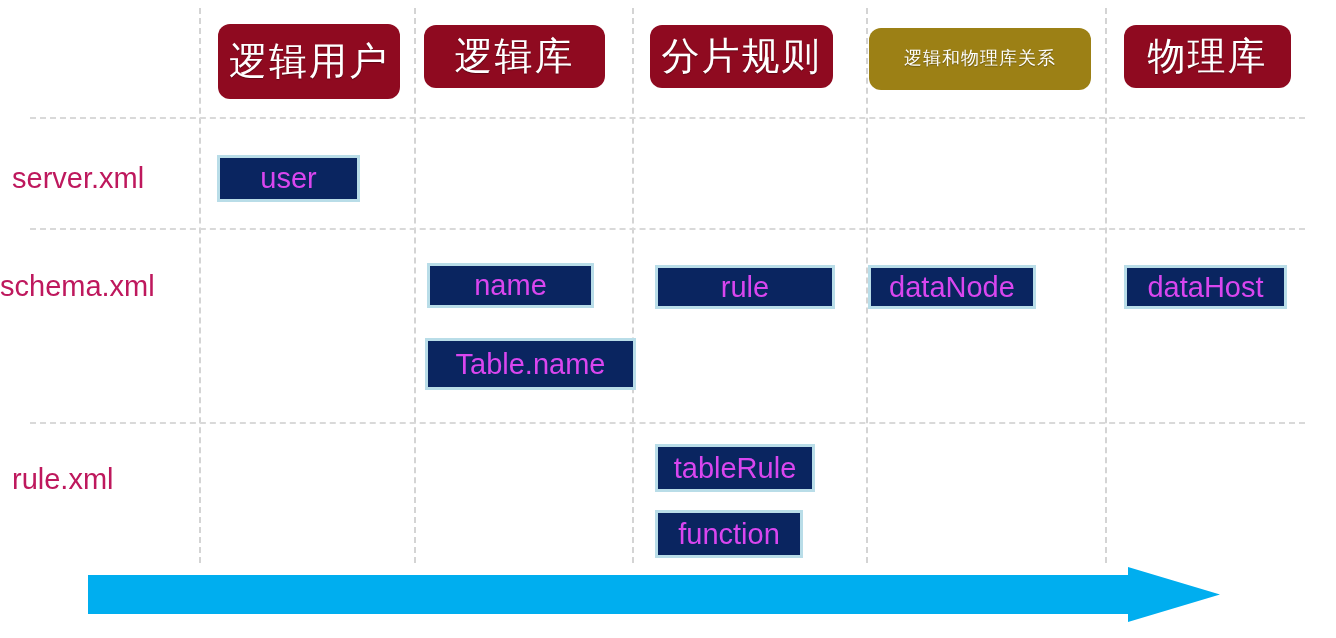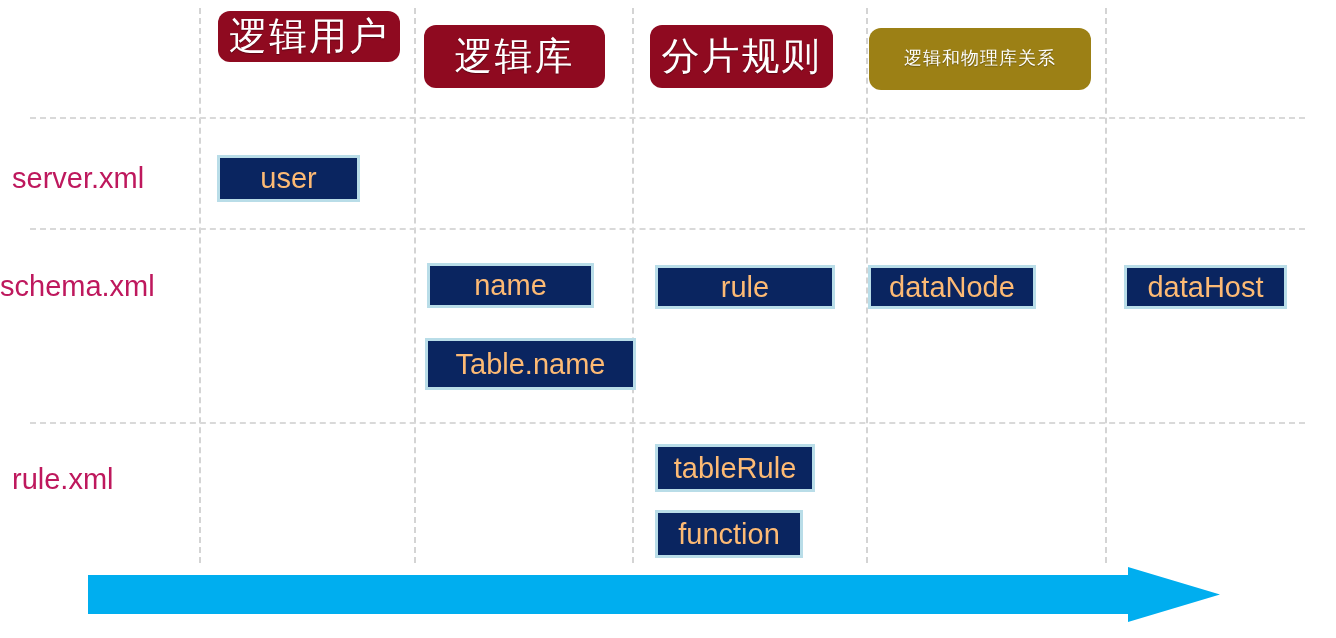--- a/index.html
+++ b/index.html
@@ -57,21 +57,21 @@
     font-family: "Liberation Sans", sans-serif;
     white-space: nowrap;
   }
 
   
   .item-box {
     position: absolute;
     box-sizing: border-box;
     background: #0A2560;
     border: 3px solid #B9DDE8;
-    color: #fdba74;
+    color: #d946ef;
     font-size: 29px;
     font-family: "Liberation Sans", sans-serif;
     display: flex;
     align-items: center;
     justify-content: center;
     white-space: nowrap;
     overflow: hidden;
   }
 
   
@@ -92,28 +92,29 @@
   <div class="vline" style="left:199px; top:8px;   height:555px;"></div>
   <div class="vline" style="left:414px; top:8px;   height:555px;"></div>
   <div class="vline" style="left:632px; top:8px;   height:555px;"></div>
   <div class="vline" style="left:866px; top:8px;   height:555px;"></div>
   <div class="vline" style="left:1105px; top:8px;  height:555px;"></div>
 
   <div class="hline" style="left:30px; top:117px; width:1275px;"></div>
   <div class="hline" style="left:30px; top:228px; width:1275px;"></div>
   <div class="hline" style="left:30px; top:422px; width:1275px;"></div>
 
-  <div class="col-head red big" style="left:218px; top:11px; width:182px; height:51px;">逻辑用户</div>
+  <div class="col-head red big" style="left:218px; top:24px; width:182px; height:75px;">逻辑用户</div>
 
   <div class="col-head red big" style="left:424px; top:25px; width:181px; height:63px;text-align:right;">逻辑库</div>
 
   <div class="col-head red big" style="left:650px; top:25px; width:183px; height:63px;">分片规则</div>
 
   <div class="col-head gold small" style="left:869px; top:28px; width:222px; height:62px;">逻辑和物理库关系</div>
 
+  <div class="col-head red big" style="left:1124px; top:25px; width:167px; height:63px;">物理库</div>
 
   <div class="row-label" style="left:12px; top:162px;">server.xml</div>
 
   <div class="row-label" style="left:0; top:270px;">schema.xml</div>
 
   <div class="row-label" style="left:12px; top:463px;">rule.xml</div>
 
   <div class="item-box" style="left:217px; top:155px; width:143px; height:47px;">user</div>
 
   <div class="item-box" style="left:427px; top:263px; width:167px; height:45px;">name</div>

